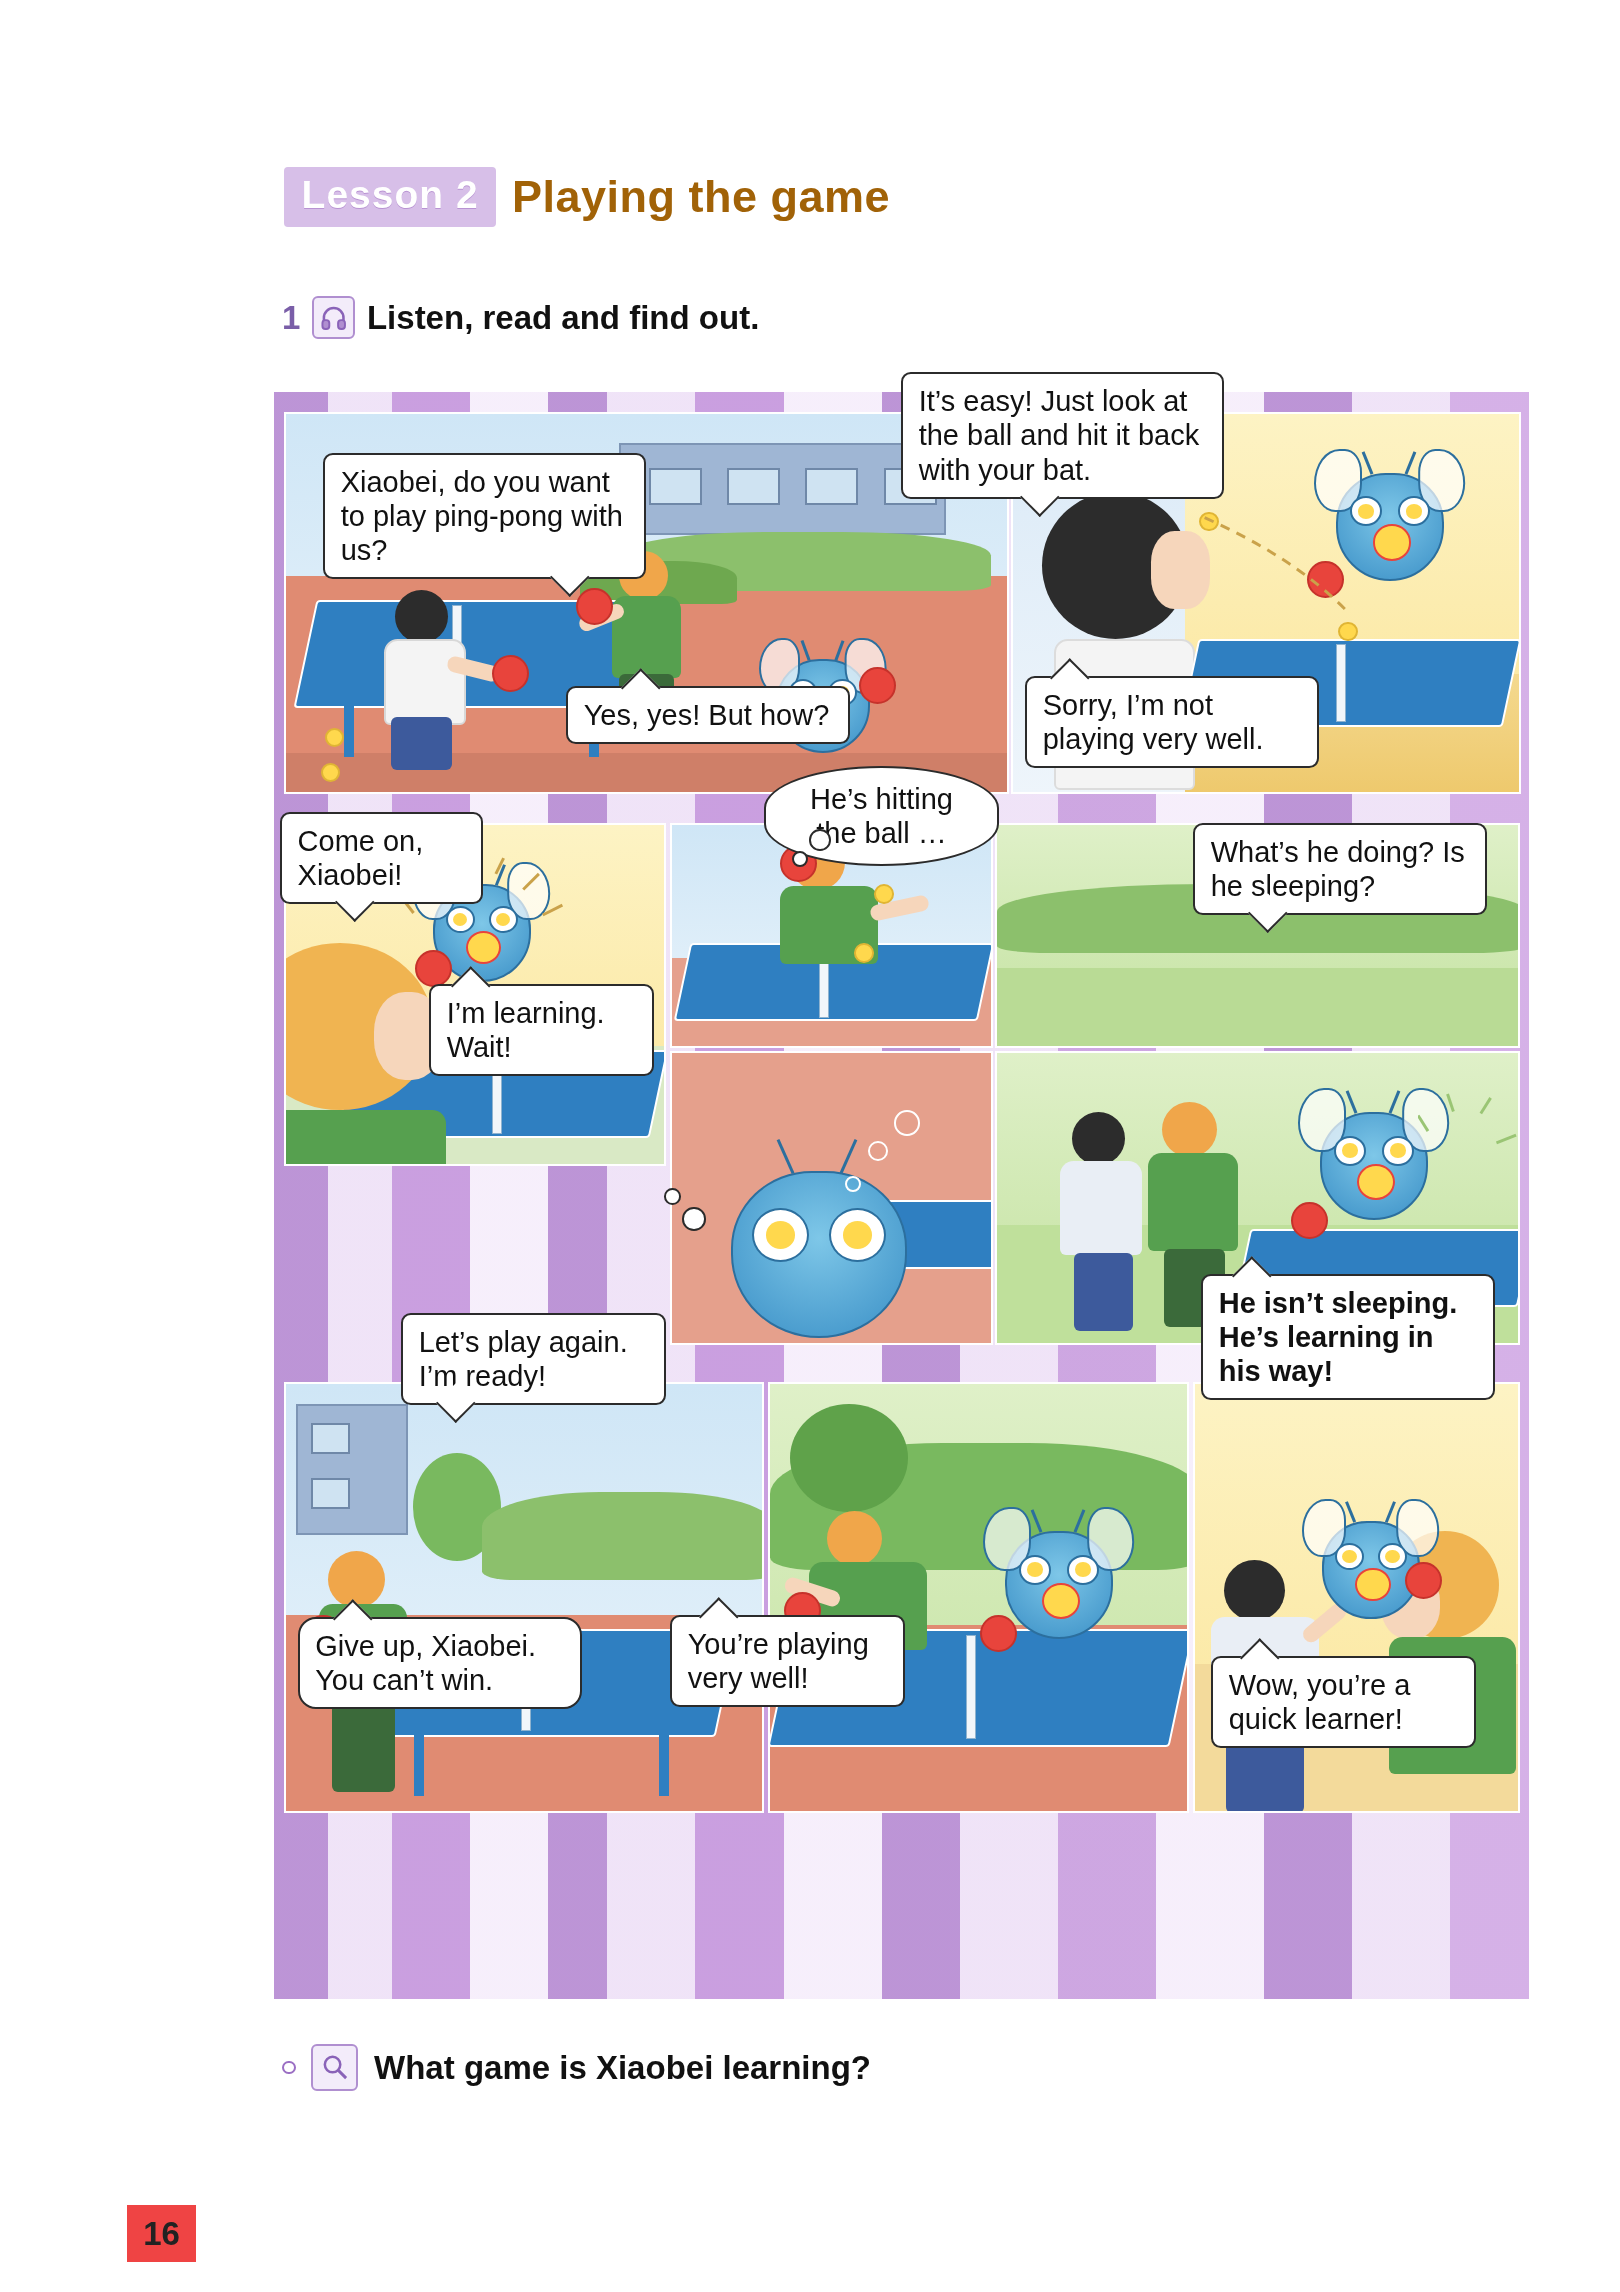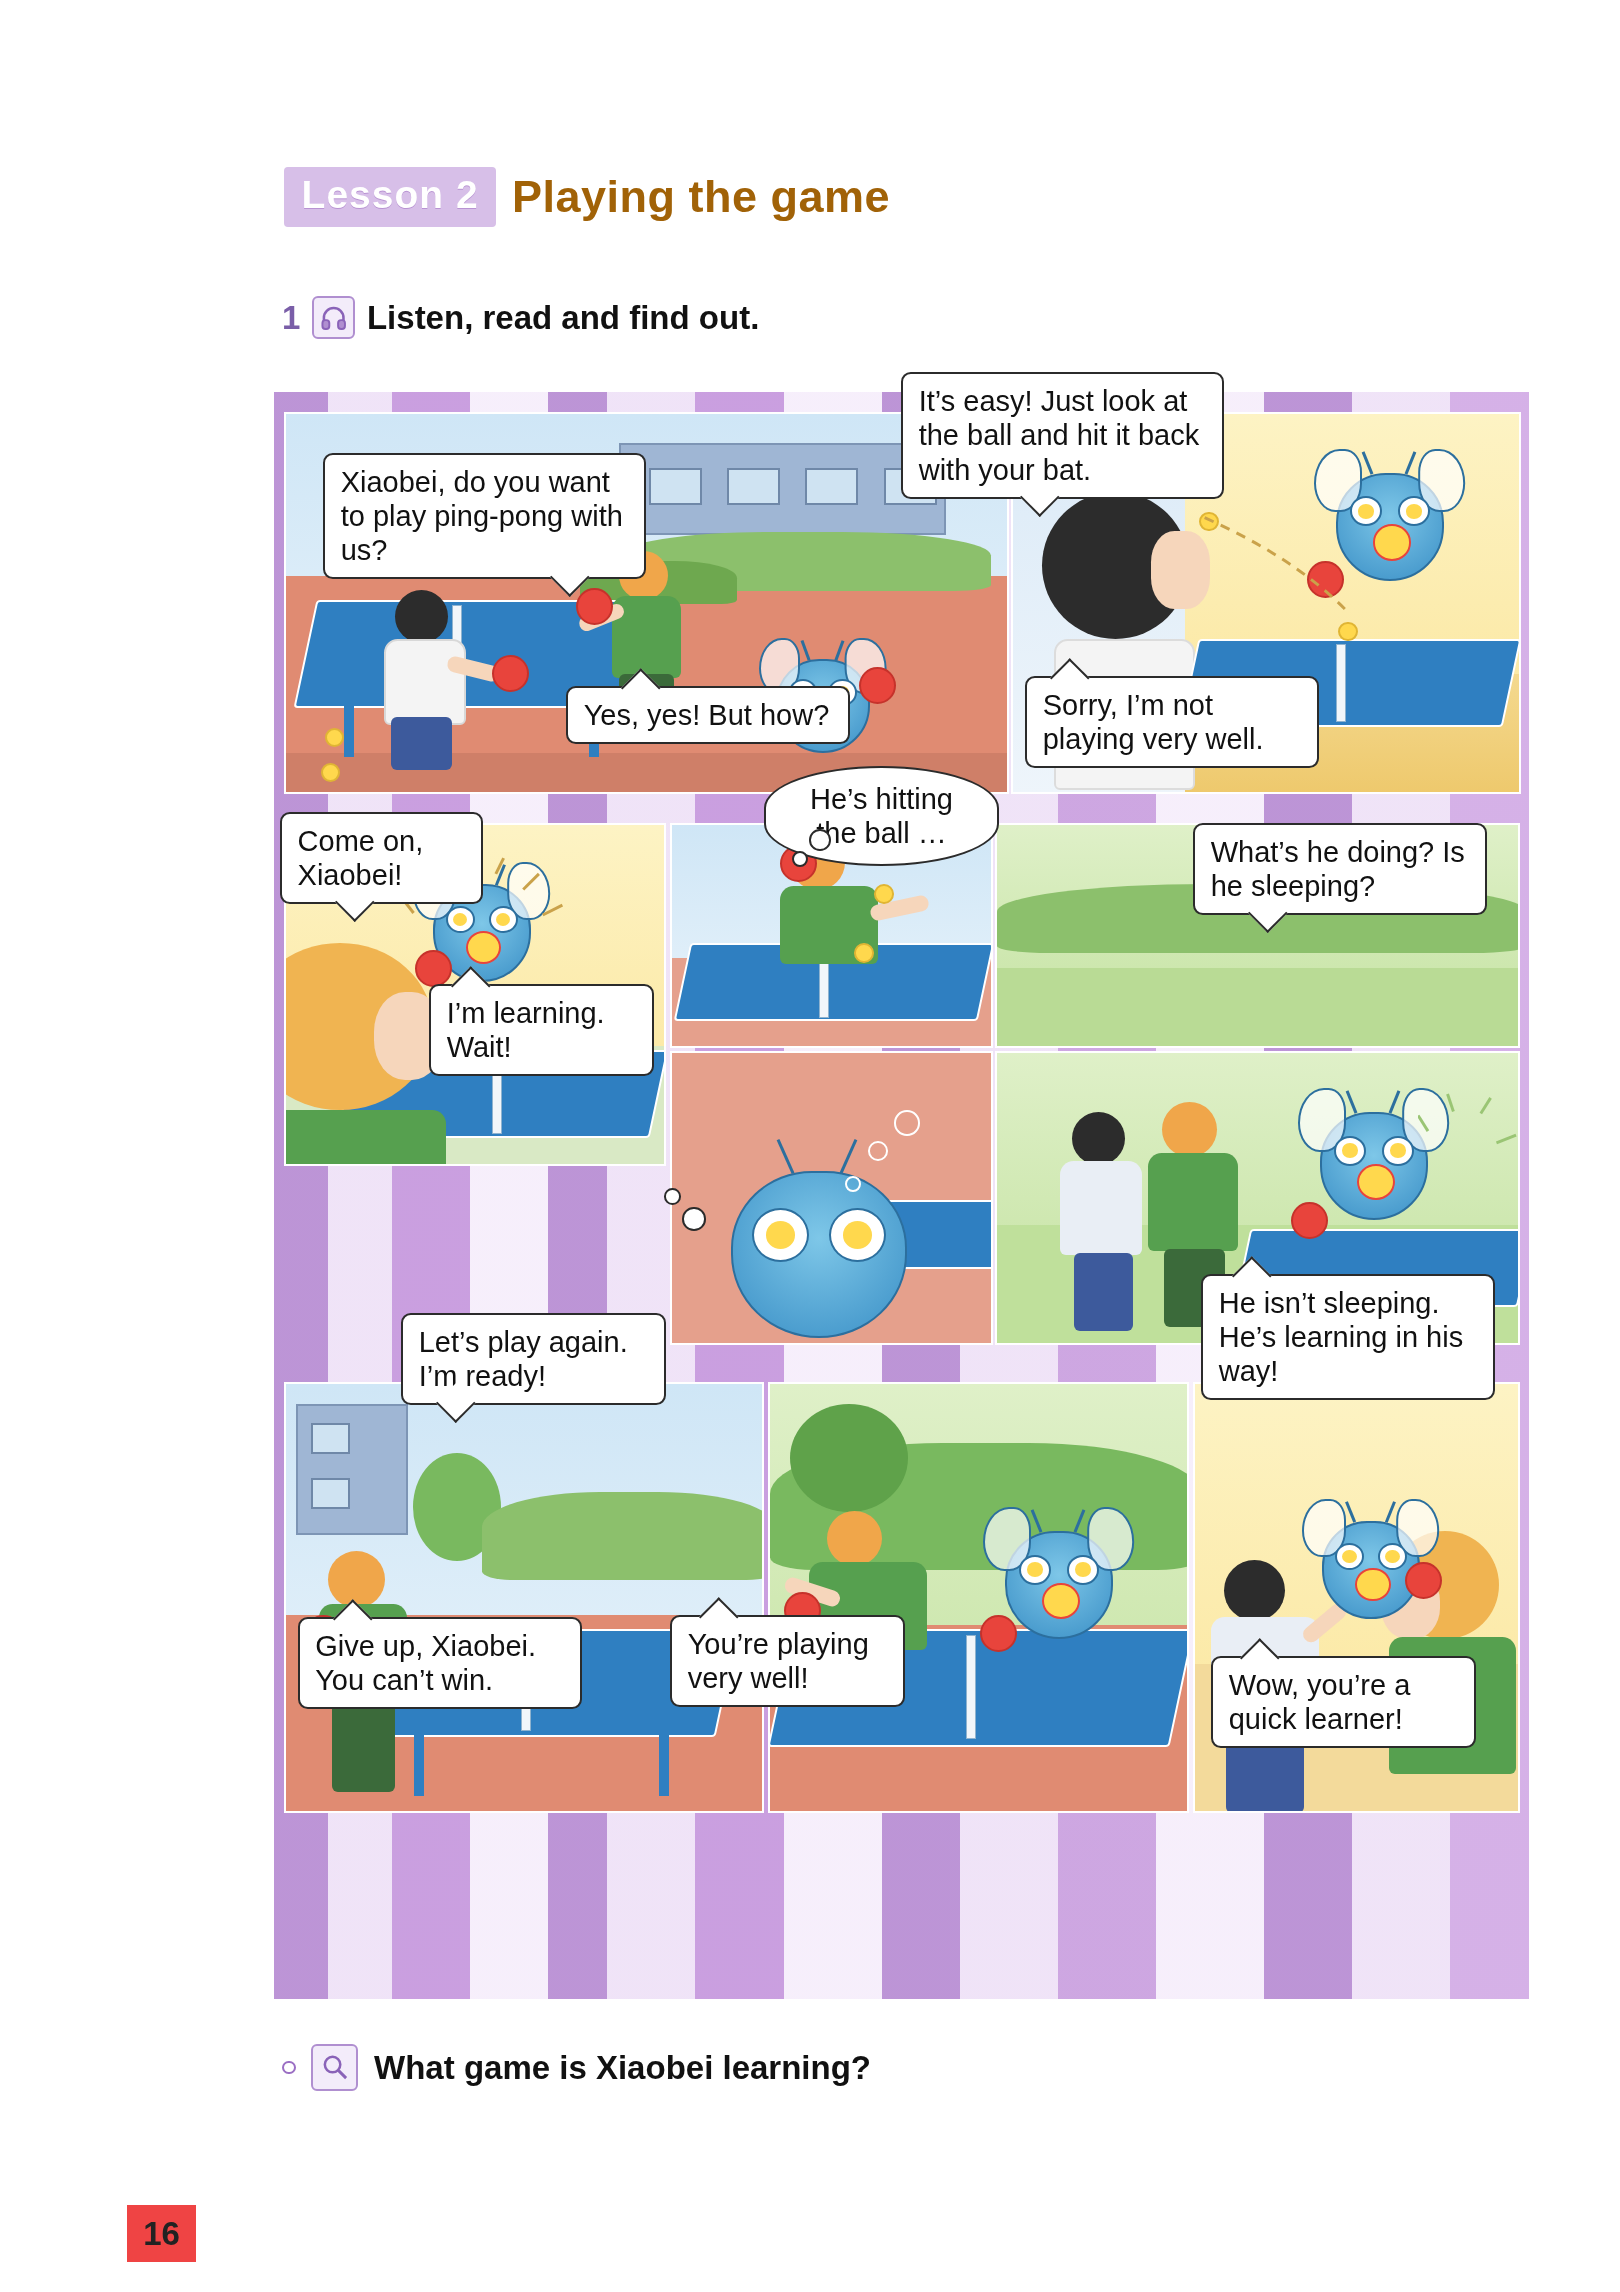--- a/index.html
+++ b/index.html
@@ -611,31 +611,31 @@
     </div>
 
     <div class="bubble" style="left:155px; top:592px; width:225px;">
       <span>I’m learning. Wait!</span>
       <div class="tail-up" style="left:25.5px; top:-13.7px;"></div>
     </div>
 
     <div class="cloud-dot" style="left:408px; top:815px; width:19.6px; height:19.6px;"></div>
     <div class="cloud-dot" style="left:390px; top:796px; width:12.7px; height:12.7px;"></div>
 
-    <div class="bubble" style="left:927px; top:882px; width:294px;">
+    <div class="bubble" style="left:927px; top:882px; width:294px;font-weight:bold;">
       <span>He isn’t sleeping. He’s learning in his way!</span>
       <div class="tail-up" style="left:35px; top:-13.7px;"></div>
     </div>
 
     <div class="bubble" style="left:127px; top:921px; width:265px;">
       <span>Let’s play again. I’m ready!</span>
       <div class="tail-down" style="left:39px; bottom:-13.7px;"></div>
     </div>
 
-    <div class="bubble" style="left:23.5px; top:1225px; width:284px;">
+    <div class="bubble" style="left:23.5px; top:1225px; width:284px;border-radius:18px;">
       <span>Give up, Xiaobei. You can’t win.</span>
       <div class="tail-up" style="left:39px; top:-13.7px;"></div>
     </div>
 
     <div class="bubble" style="left:396px; top:1223px; width:235px;">
       <span>You’re playing very well!</span>
       <div class="tail-up" style="left:33px; top:-13.7px;"></div>
     </div>
 
     <div class="bubble" style="left:937px; top:1264px; width:265px;">

